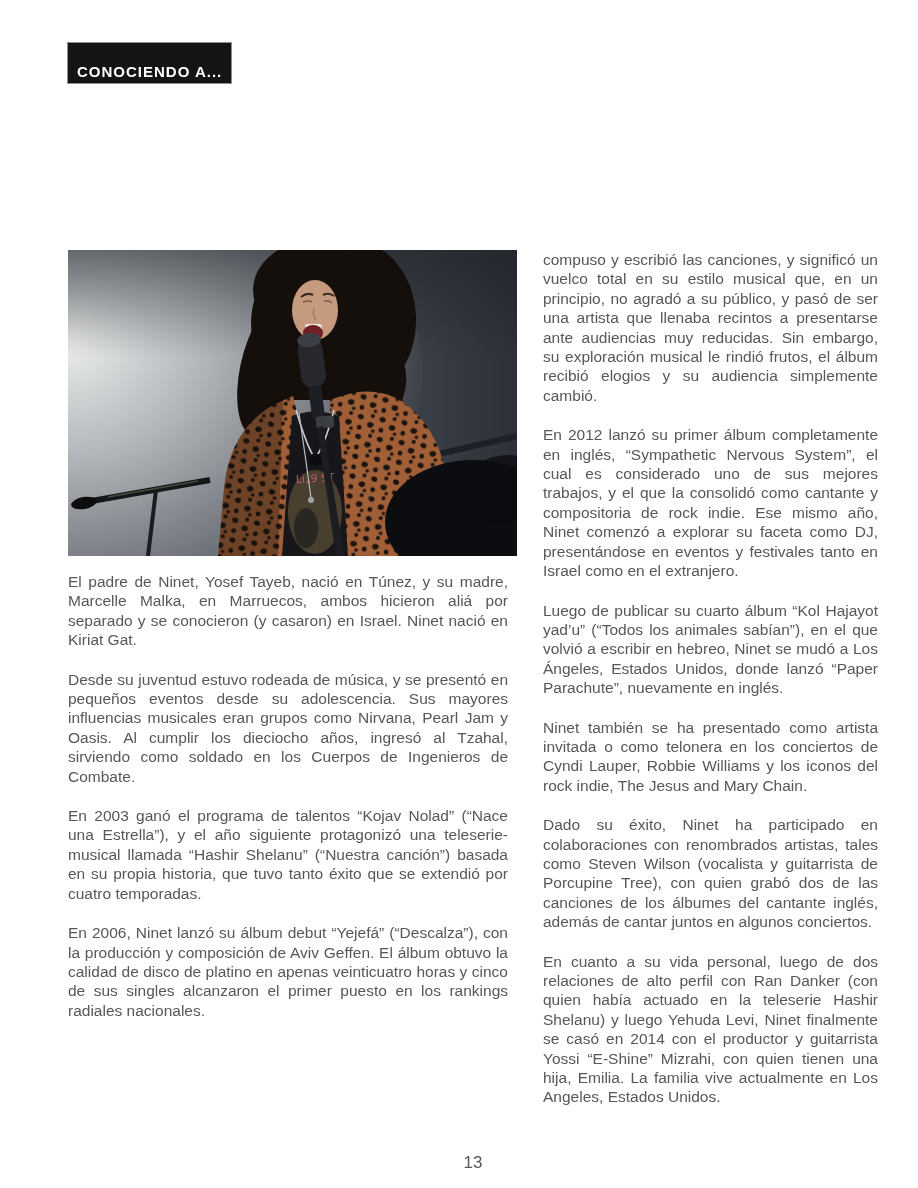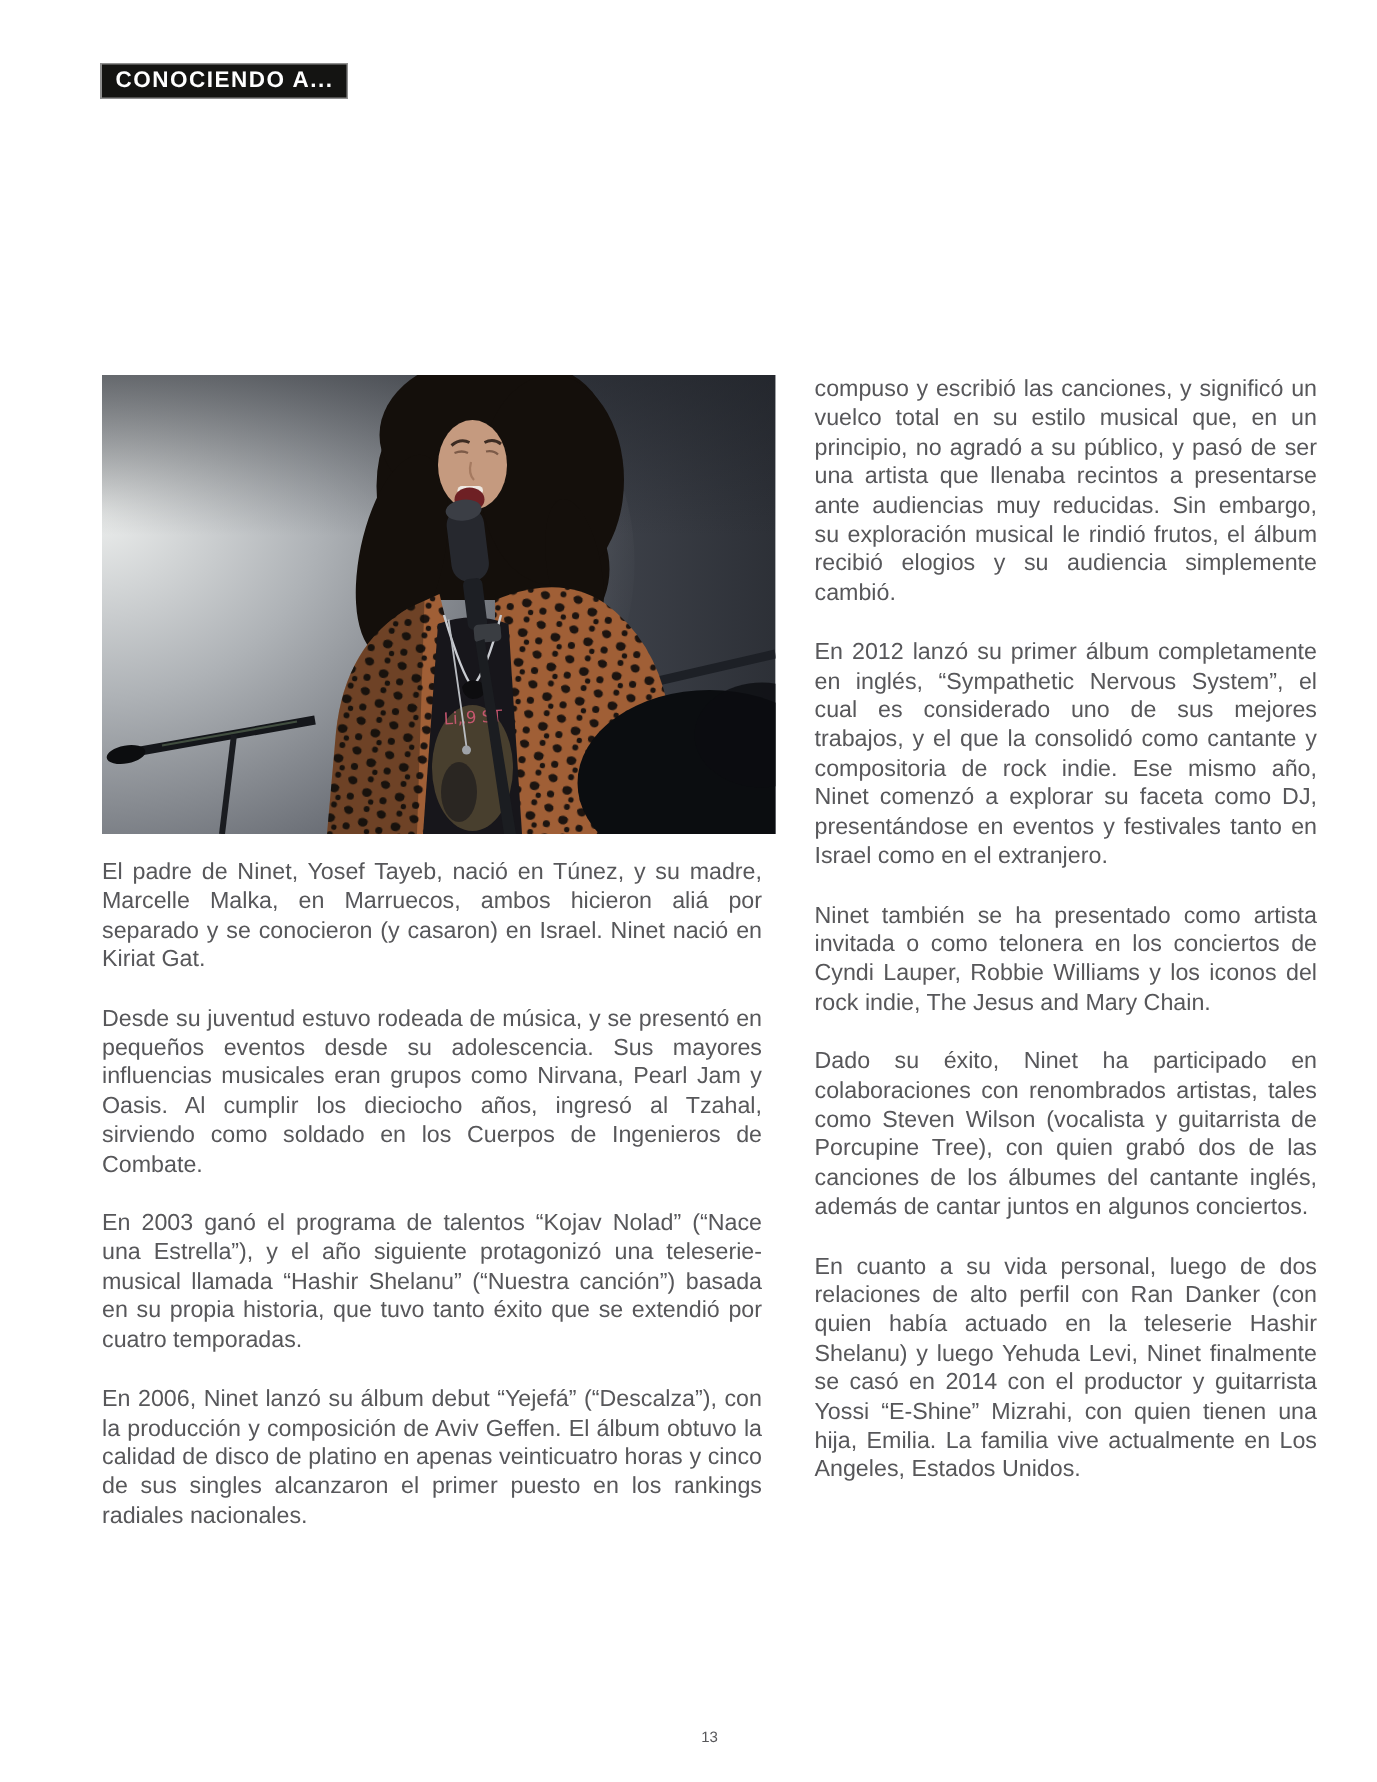--- a/index.html
+++ b/index.html
@@ -6,21 +6,21 @@
   .page {
     position:relative; width:918px; height:1188px; background:#fff;
     font-family:"Liberation Sans","DejaVu Sans",sans-serif; overflow:hidden;
   }
 
   
   .badge {
     position:absolute; left:67px; top:42px;
     background:var(--badge-bg,#141412); color:var(--badge-text,#fff);
     font-weight:700; font-size:15px; letter-spacing:1px;
-    padding:2px 9px 3px; border:1px solid #8f8f8f;
+    padding:20px 9px 3px; border:1px solid #8f8f8f;
     white-space:nowrap;
   }
   .byline {
     position:absolute; right:44px; top:44px;
     font-family:"DejaVu Serif","Liberation Serif",serif; font-style:italic;
     font-size:27px; color:var(--byline-blue,#2d5d9f); white-space:nowrap;
   }
 
   
   .title-block { position:absolute; left:285px; top:112px; }
@@ -43,21 +43,21 @@
   .body-text p {
     margin:0 0 20px 0; font-size:15.5px; line-height:19.4px;
     text-align:justify; color:var(--body-text,#57575a);
     -webkit-hyphens:none; hyphens:none;
   }
   .body-text p:last-child { margin-bottom:0; }
 
   
   .page-number {
     position:absolute; left:68px; top:1153px; width:810px;
-    text-align:center; font-size:10px; color:var(--body-text,#57575a);
+    text-align:center; font-size:17px; color:var(--body-text,#57575a);
   }
 </style>
 </head>
 <body>
 
 <div class="page">
 
   <div class="badge">CONOCIENDO A...</div>
 
 
@@ -157,20 +157,21 @@
         <p>Desde su juventud estuvo rodeada de música, y se presentó en pequeños eventos desde su adolescencia. Sus mayores influencias musicales eran grupos como Nirvana, Pearl Jam y Oasis. Al cumplir los dieciocho años, ingresó al Tzahal, sirviendo como soldado en los Cuerpos de Ingenieros de Combate.</p>
         <p>En 2003 ganó el programa de talentos “Kojav Nolad” (“Nace una Estrella”), y el año siguiente protagonizó una teleserie-musical llamada “Hashir Shelanu” (“Nuestra canción”) basada en su propia historia, que tuvo tanto éxito que se extendió por cuatro temporadas.</p>
         <p>En 2006, Ninet lanzó su álbum debut “Yejefá” (“Descalza”), con la producción y composición de Aviv Geffen. El álbum obtuvo la calidad de disco de platino en apenas veinticuatro horas y cinco de sus singles alcanzaron el primer puesto en los rankings radiales nacionales.</p>
       </div>
   </div>
 
   <div class="col-right">
     <div class="body-text">
         <p>compuso y escribió las canciones, y significó un vuelco total en su estilo musical que, en un principio, no agradó a su público, y pasó de ser una artista que llenaba recintos a presentarse ante audiencias muy reducidas. Sin embargo, su exploración musical le rindió frutos, el álbum recibió elogios y su audiencia simplemente cambió.</p>
         <p>En 2012 lanzó su primer álbum completamente en inglés, “Sympathetic Nervous System”, el cual es considerado uno de sus mejores trabajos, y el que la consolidó como cantante y compositoria de rock indie. Ese mismo año, Ninet comenzó a explorar su faceta como DJ, presentándose en eventos y festivales tanto en Israel como en el extranjero.</p>
+        <p>Luego de publicar su cuarto álbum “Kol Hajayot yad’u” (“Todos los animales sabían”), en el que volvió a escribir en hebreo, Ninet se mudó a Los Ángeles, Estados Unidos, donde lanzó “Paper Parachute”, nuevamente en inglés.</p>
         <p>Ninet también se ha presentado como artista invitada o como telonera en los conciertos de Cyndi Lauper, Robbie Williams y los iconos del rock indie, The Jesus and Mary Chain.</p>
         <p>Dado su éxito, Ninet ha participado en colaboraciones con renombrados artistas, tales como Steven Wilson (vocalista y guitarrista de Porcupine Tree), con quien grabó dos de las canciones de los álbumes del cantante inglés, además de cantar juntos en algunos conciertos.</p>
         <p>En cuanto a su vida personal, luego de dos relaciones de alto perfil con Ran Danker (con quien había actuado en la teleserie Hashir Shelanu) y luego Yehuda Levi, Ninet finalmente se casó en 2014 con el productor y guitarrista Yossi “E-Shine” Mizrahi, con quien tienen una hija, Emilia. La familia vive actualmente en Los Angeles, Estados Unidos.</p>
       </div>
   </div>
 
   <div class="page-number">13</div>
 
 </div>
 

